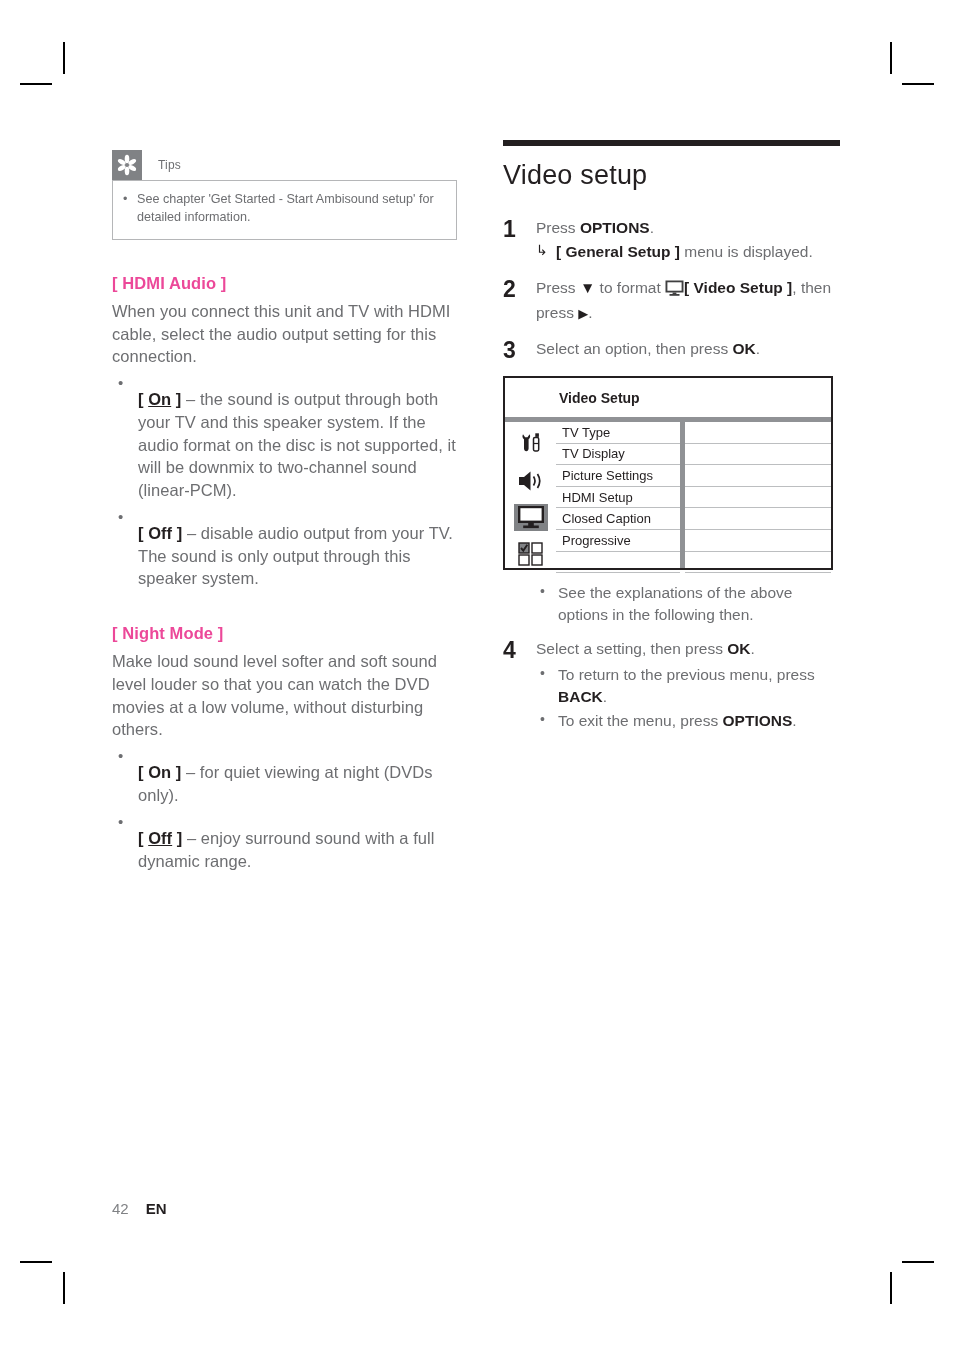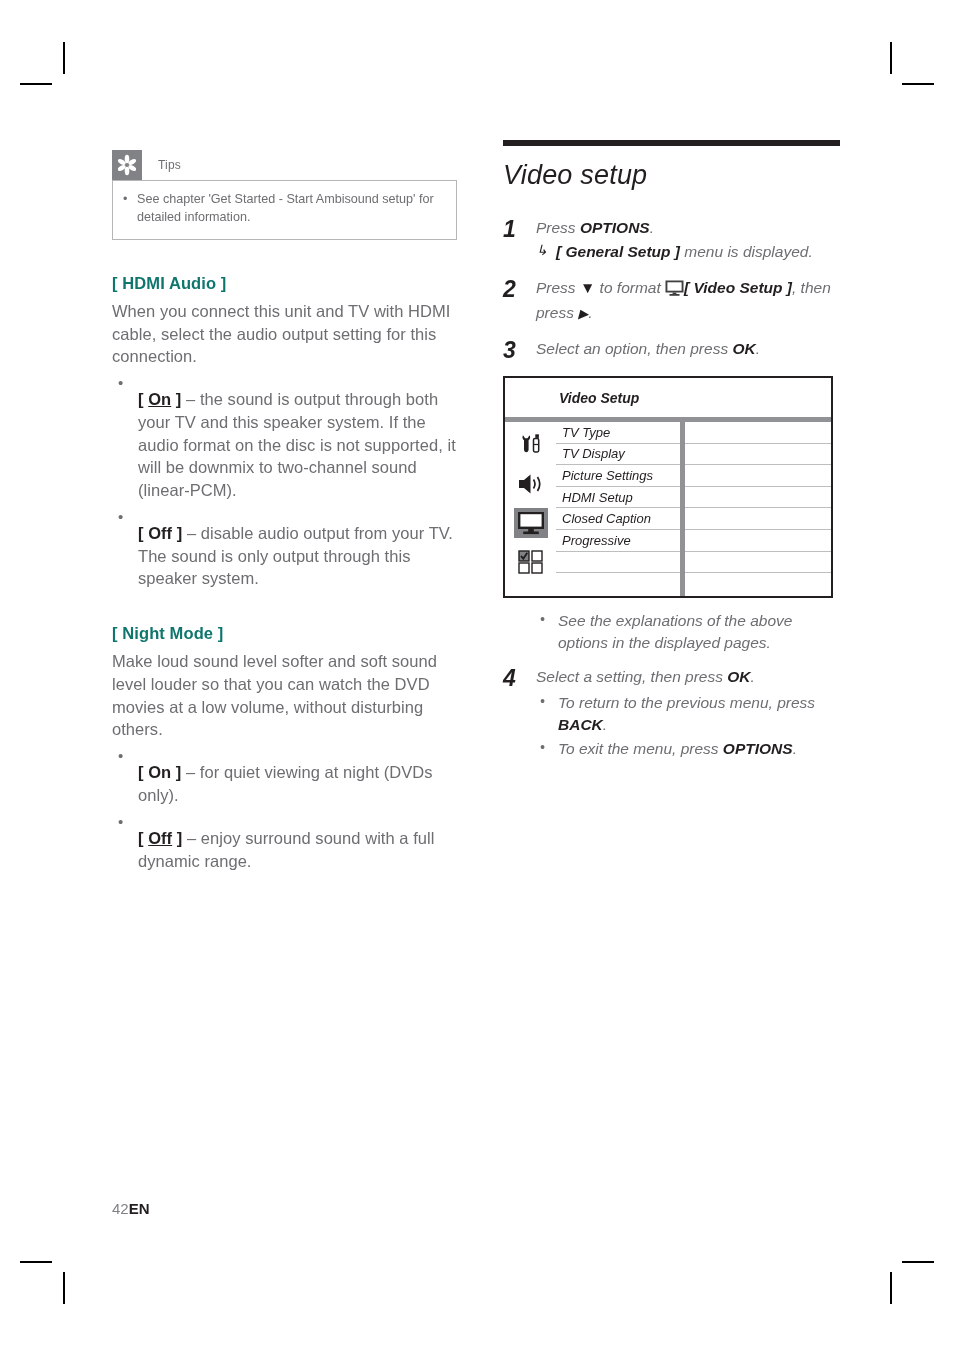--- a/index.html
+++ b/index.html
@@ -32,21 +32,20 @@
     position: absolute;
     left: 112px;
     top: 150px;
     width: 345px;
   }
   .col-right {
     position: absolute;
     left: 503px;
     top: 140px;
     width: 340px;
-    font-style: italic;
   }
 
   
   .tipbox { position: relative; }
   .tip-header {
     display: flex;
     align-items: center;
     height: 30px;
   }
   .tip-icon {
@@ -74,21 +73,21 @@
     line-height: 1.42;
     color: #6d6e71;
   }
   .tip-item .bullet { width: 14px; flex: none; }
   .tip-item .txt { flex: 1; }
 
   
   .sec-title {
     font-size: 16.5px;
     font-weight: bold;
-    color: #0f766e;
+    color: #ec4899;
     margin-top: 34px;
     margin-bottom: 7px;
     letter-spacing: .1px;
   }
   .para {
     font-size: 16.5px;
     line-height: 1.38;
     color: #6d6e71;
     margin-bottom: 4px;
     letter-spacing: .05px;
@@ -185,21 +184,21 @@
     color: #231f20;
     padding: 12px 0 11px 54px;
     font-family: "Liberation Sans", sans-serif;
   }
   .menu-sep {
     height: 5px;
     background: #909295;
   }
   .menu-main {
     display: flex;
-    height: 174px;
+    height: 146px;
     border-radius: 8px;
   }
   .menu-icons {
     width: 51px;
     flex: none;
     padding-top: 8px;
     display: flex;
     flex-direction: column;
     align-items: center;
     gap: 9px;
@@ -234,20 +233,21 @@
   .mrow.last { border-bottom: none; }
   .rows-right .mrow { padding-left: 0; }
 
   
   .footer {
     position: absolute;
     left: 112px;
     top: 1200px;
     display: flex;
     align-items: baseline;
+    gap: 17px;
   }
   .pg-num { font-size: 15px; color: #808285; }
   .pg-lang { font-size: 15px; font-weight: bold; color: #231f20; }
 </style>
 </head>
 <body>
 
 <div class="page">
 
   <div class="crop v" style="left:63px; top:42px;"></div>
@@ -419,21 +419,21 @@
             <div class="mrow blank last"></div>
           </div>
         </div>
 
       </div>
     </div>
 
     <ul class="sub-list" style="margin-top:12px; margin-left:33px;">
       <li>
         <span class="bullet">•</span>
-        <span class="txt">See the explanations of the above options in the displayed pages.</span>
+        <span class="txt">See the explanations of the above options in the following then.</span>
       </li>
     </ul>
 
     <div class="step" style="margin-top:12px;">
       <div class="num">4</div>
       <div class="content">
         <div class="line"><span>Select a setting, then press </span><b class="kw">OK</b><span>.</span></div>
         <ul class="sub-list">
           <li>
             <span class="bullet">•</span>

